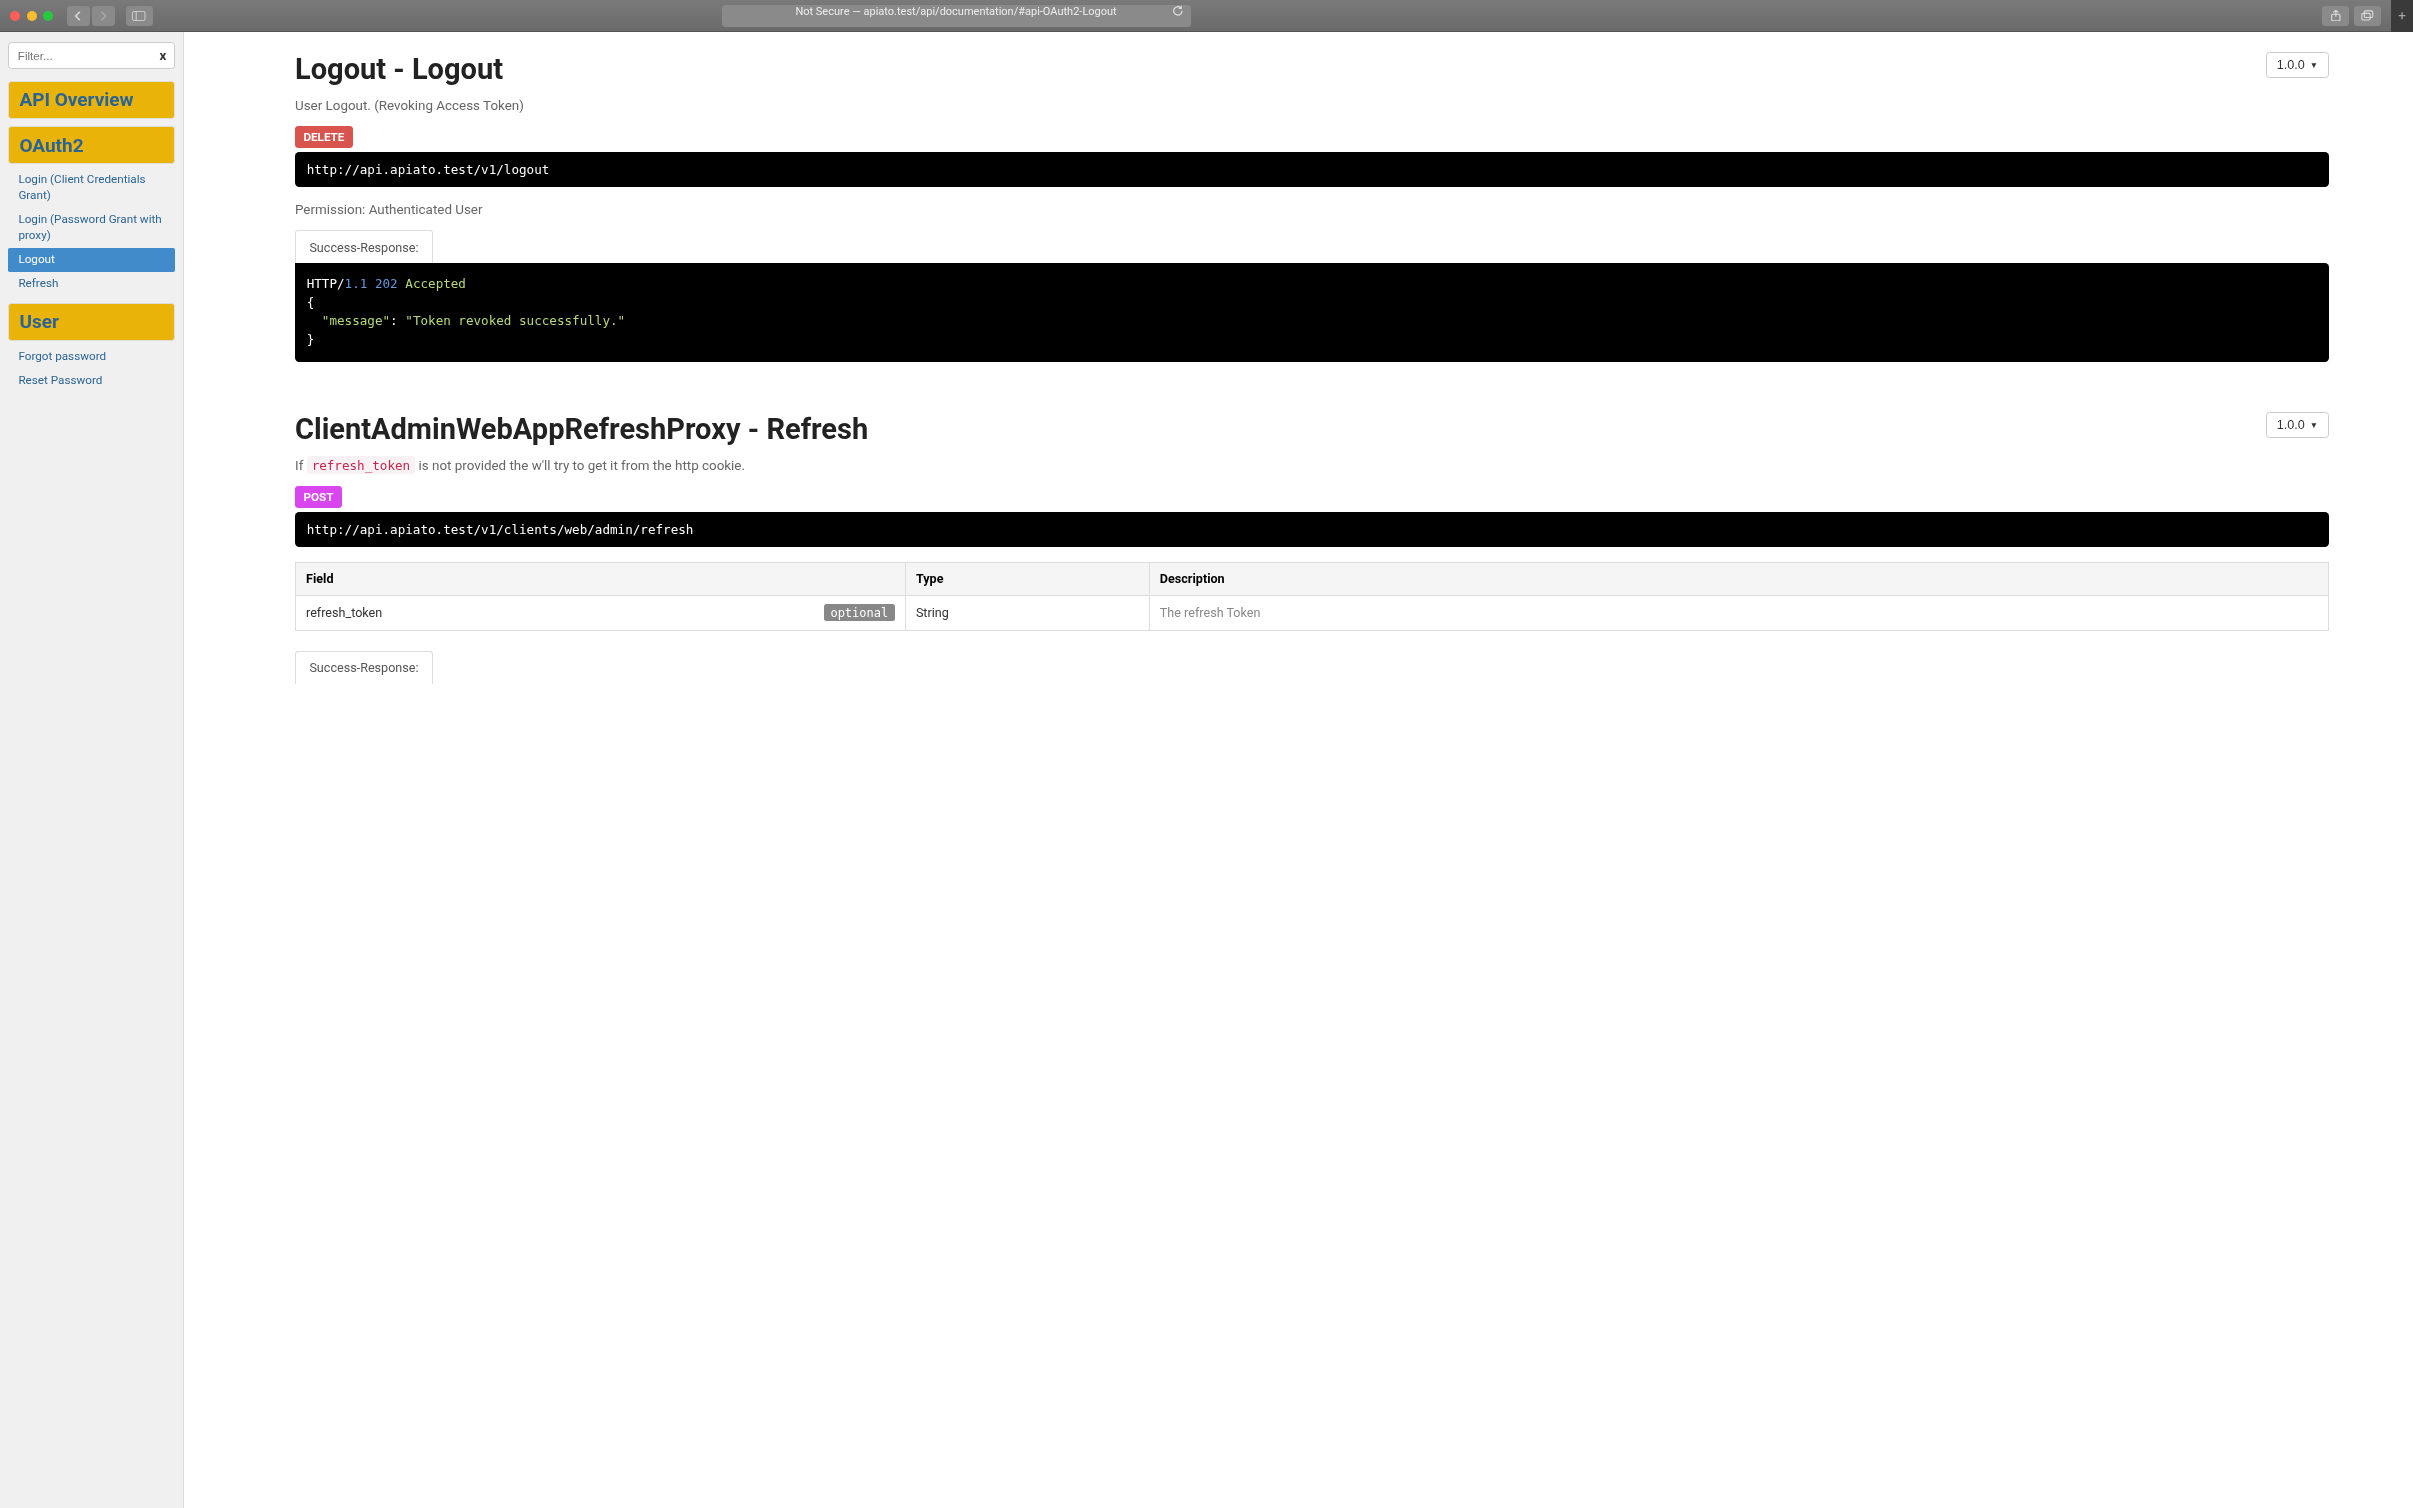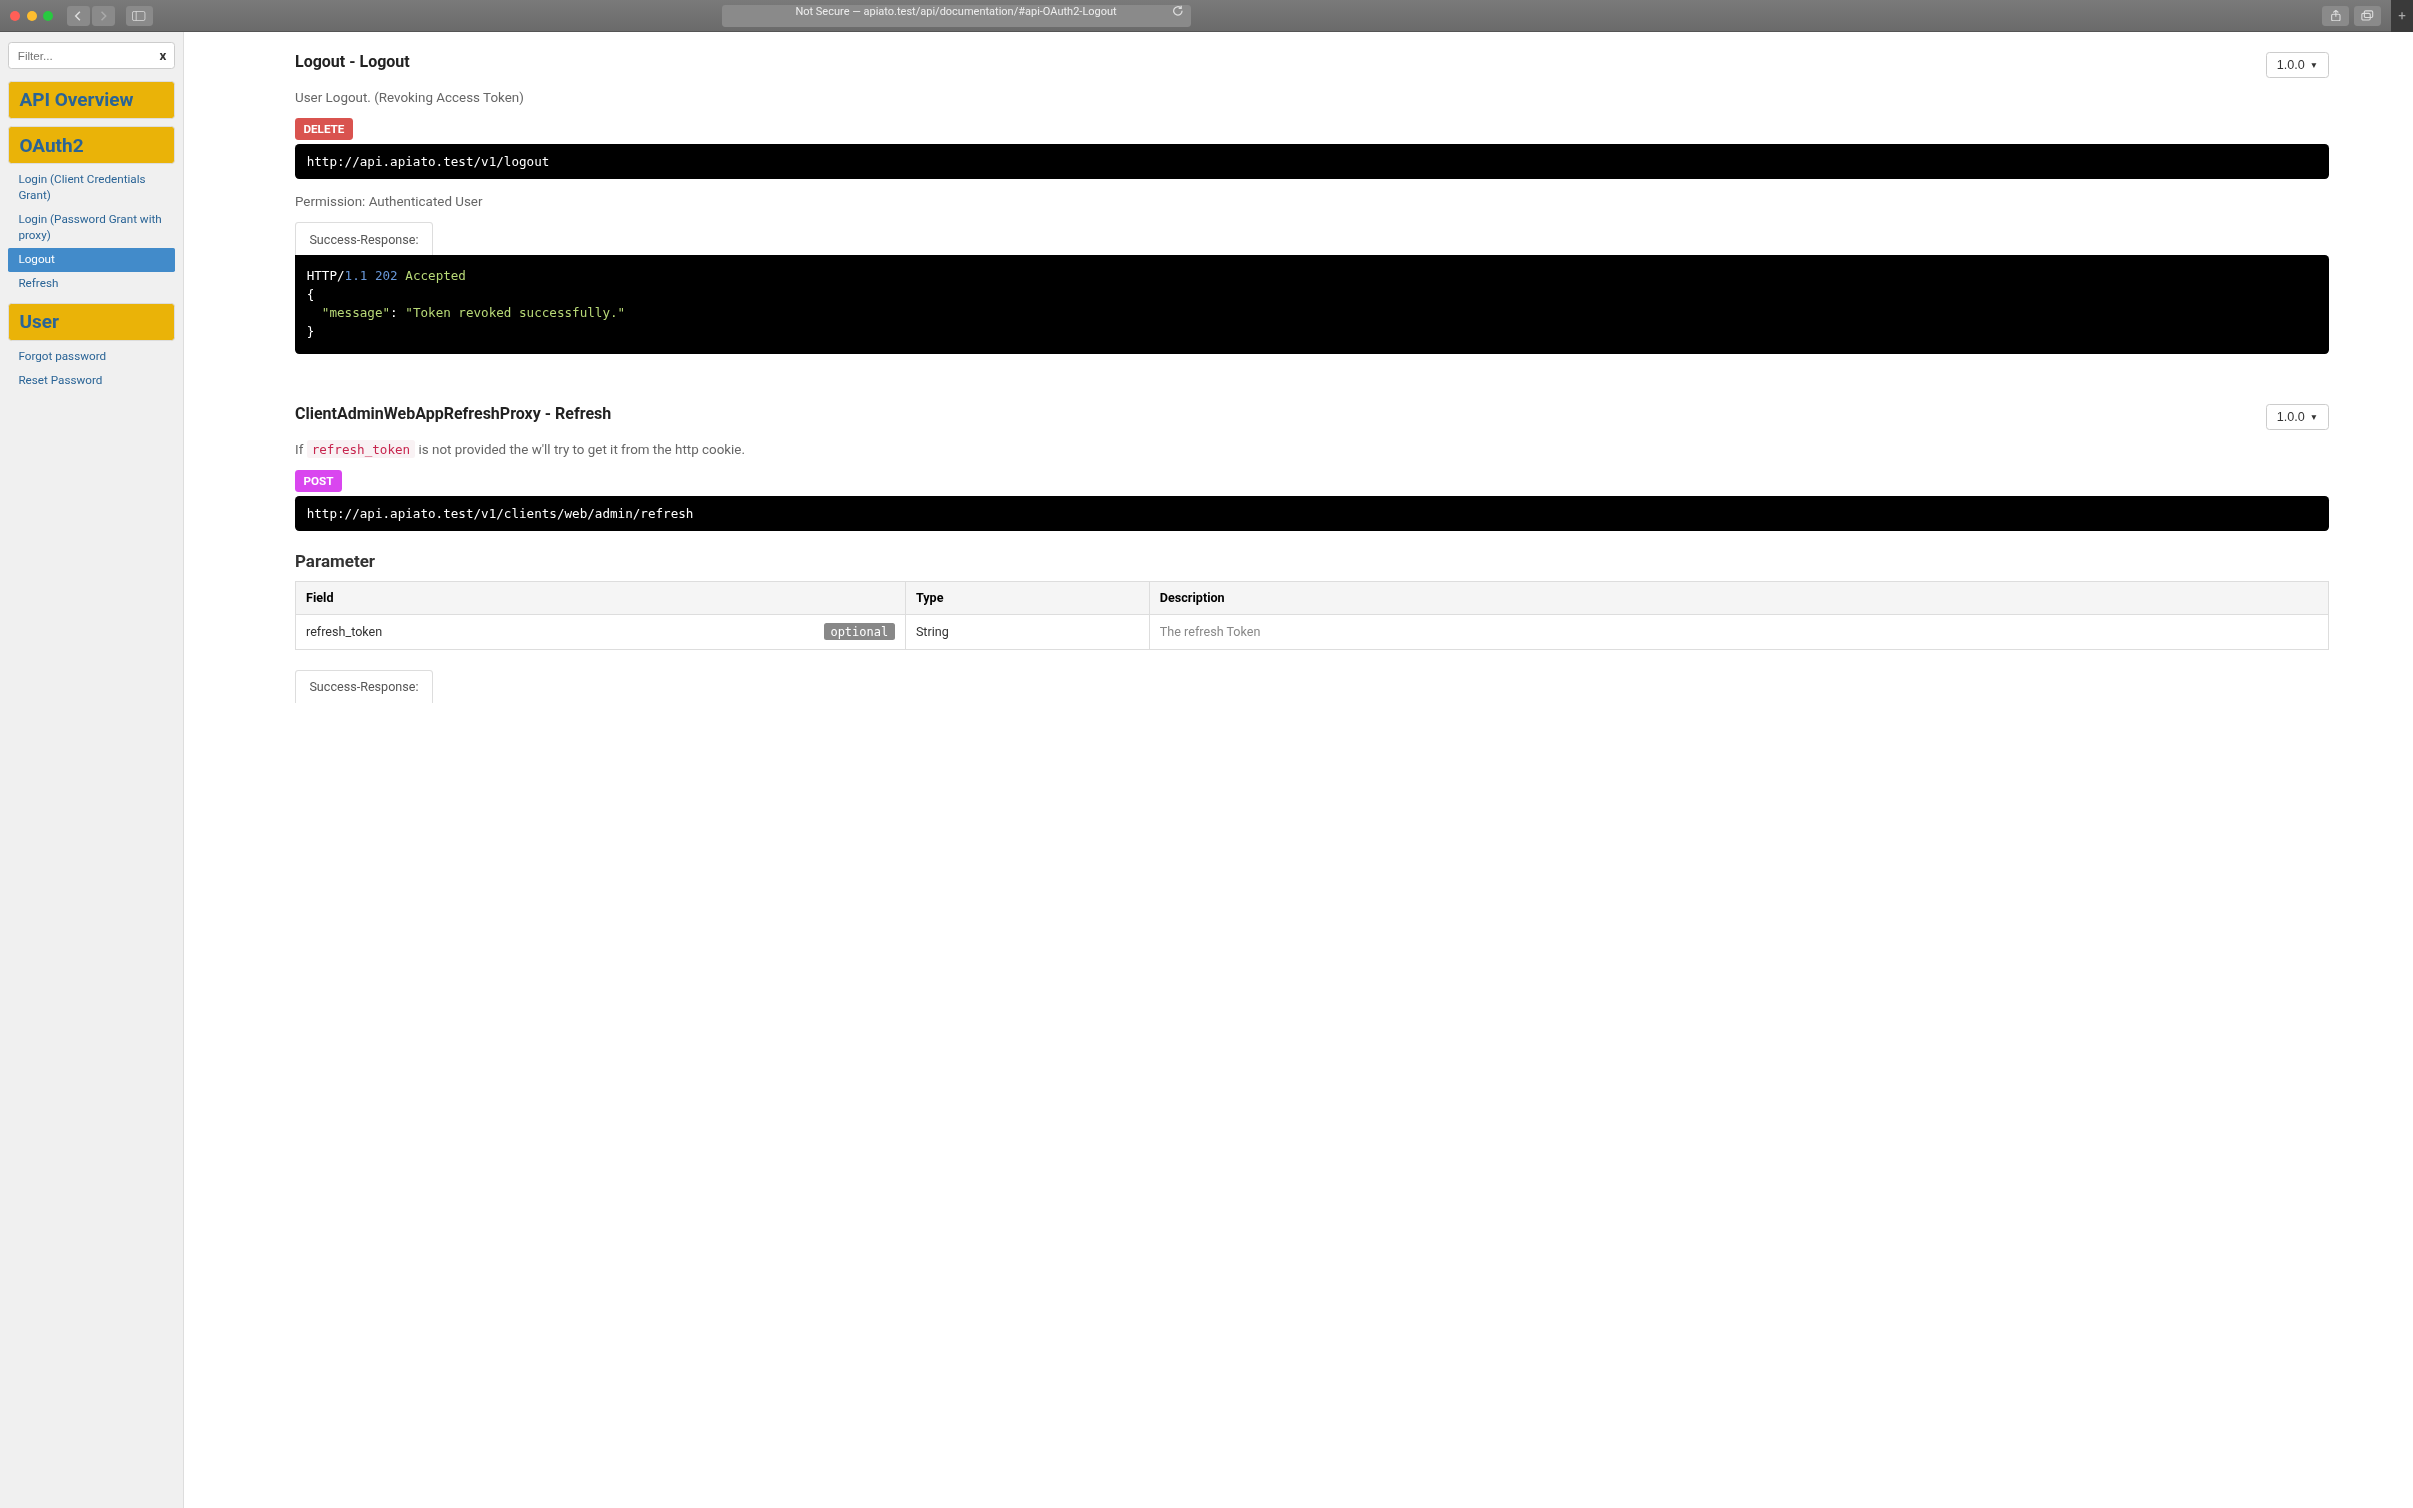--- a/index.html
+++ b/index.html
@@ -32,21 +32,21 @@
 .nav-section { margin-bottom: 6.7px; }
 .nav-header { background: #eab308; border: 0.8px solid #ddd; border-radius: 3.4px; padding: 6.7px 10px; font-weight: 700; color: #2a6496; font-size: 19px; margin-bottom: 3.4px; }
 .nav-items { }
 .nav-item { padding: 4.2px 10px; color: #2a6496; font-size: 11.7px; cursor: pointer; border-radius: 1.7px; line-height:1.35; }
 .nav-item.active { background: #428bca; color: #fff; }
 
 
 .content { flex: 1; overflow-y: auto; padding: 20px 84px 20px 111px; }
 .endpoint { margin-bottom: 50px; position: relative; }
 .ep-header { display: flex; justify-content: space-between; align-items: flex-start; margin-bottom: 11.7px; }
-.ep-title { font-size: 16px; font-weight: 700; color: #222; }
+.ep-title { font-size: 29px; font-weight: 700; color: #222; }
 .version-btn { border: 0.8px solid #ccc; border-radius: 3.4px; padding: 5px 10px; font-size: 12.6px; background: #fff; cursor: pointer; display:flex; align-items:center; gap:5px; color:#333; }
 .version-btn .caret { font-size: 8.4px; }
 .ep-desc { color: #666; font-size: 13.4px; margin-bottom: 13.4px; }
 .method-badge { display: inline-block; padding: 4.2px 8.4px; border-radius: 3.4px; color: #fff; font-weight: 700; font-size: 11.7px; margin-bottom: 0; }
 .method-delete { background: #d9534f; }
 .method-post { background: #d946ef; }
 .url-block { background: #000; color: #fff; font-family: ui-monospace, Menlo, Consolas, monospace; padding: 10px 11.7px; border-radius: 4.2px; font-size: 12.6px; margin-top: 3.4px; margin-bottom: 15px; }
 .permission { color: #666; font-size: 13.4px; margin-bottom: 13.4px; }
 .tab-row { display: flex; }
 .tab { border: 0.8px solid #ddd; border-bottom: none; border-radius: 3.4px 3.4px 0 0; padding: 8.4px 13.4px; font-size: 12.6px; color: #555; background: #fff; }
@@ -180,21 +180,20 @@
           <span>1.0.0</span>
           <span class="caret">▼</span>
         </button>
       </div>
       <p class="ep-desc">
         <span>If </span><code class="inline-code">refresh_token</code><span> is not provided the w'll try to get it from the http cookie.</span>
       </p>
       <span class="method-badge method-post">POST</span>
       <div class="url-block">http://api.apiato.test/v1/clients/web/admin/refresh</div>
 
-      <h3 class="section-h">Parameter</h3>
       <table class="params">
         <thead>
           <tr>
             <th style="width:30%">Field</th>
             <th style="width:12%">Type</th>
             <th>Description</th>
           </tr>
         </thead>
         <tbody>
           <tr>

